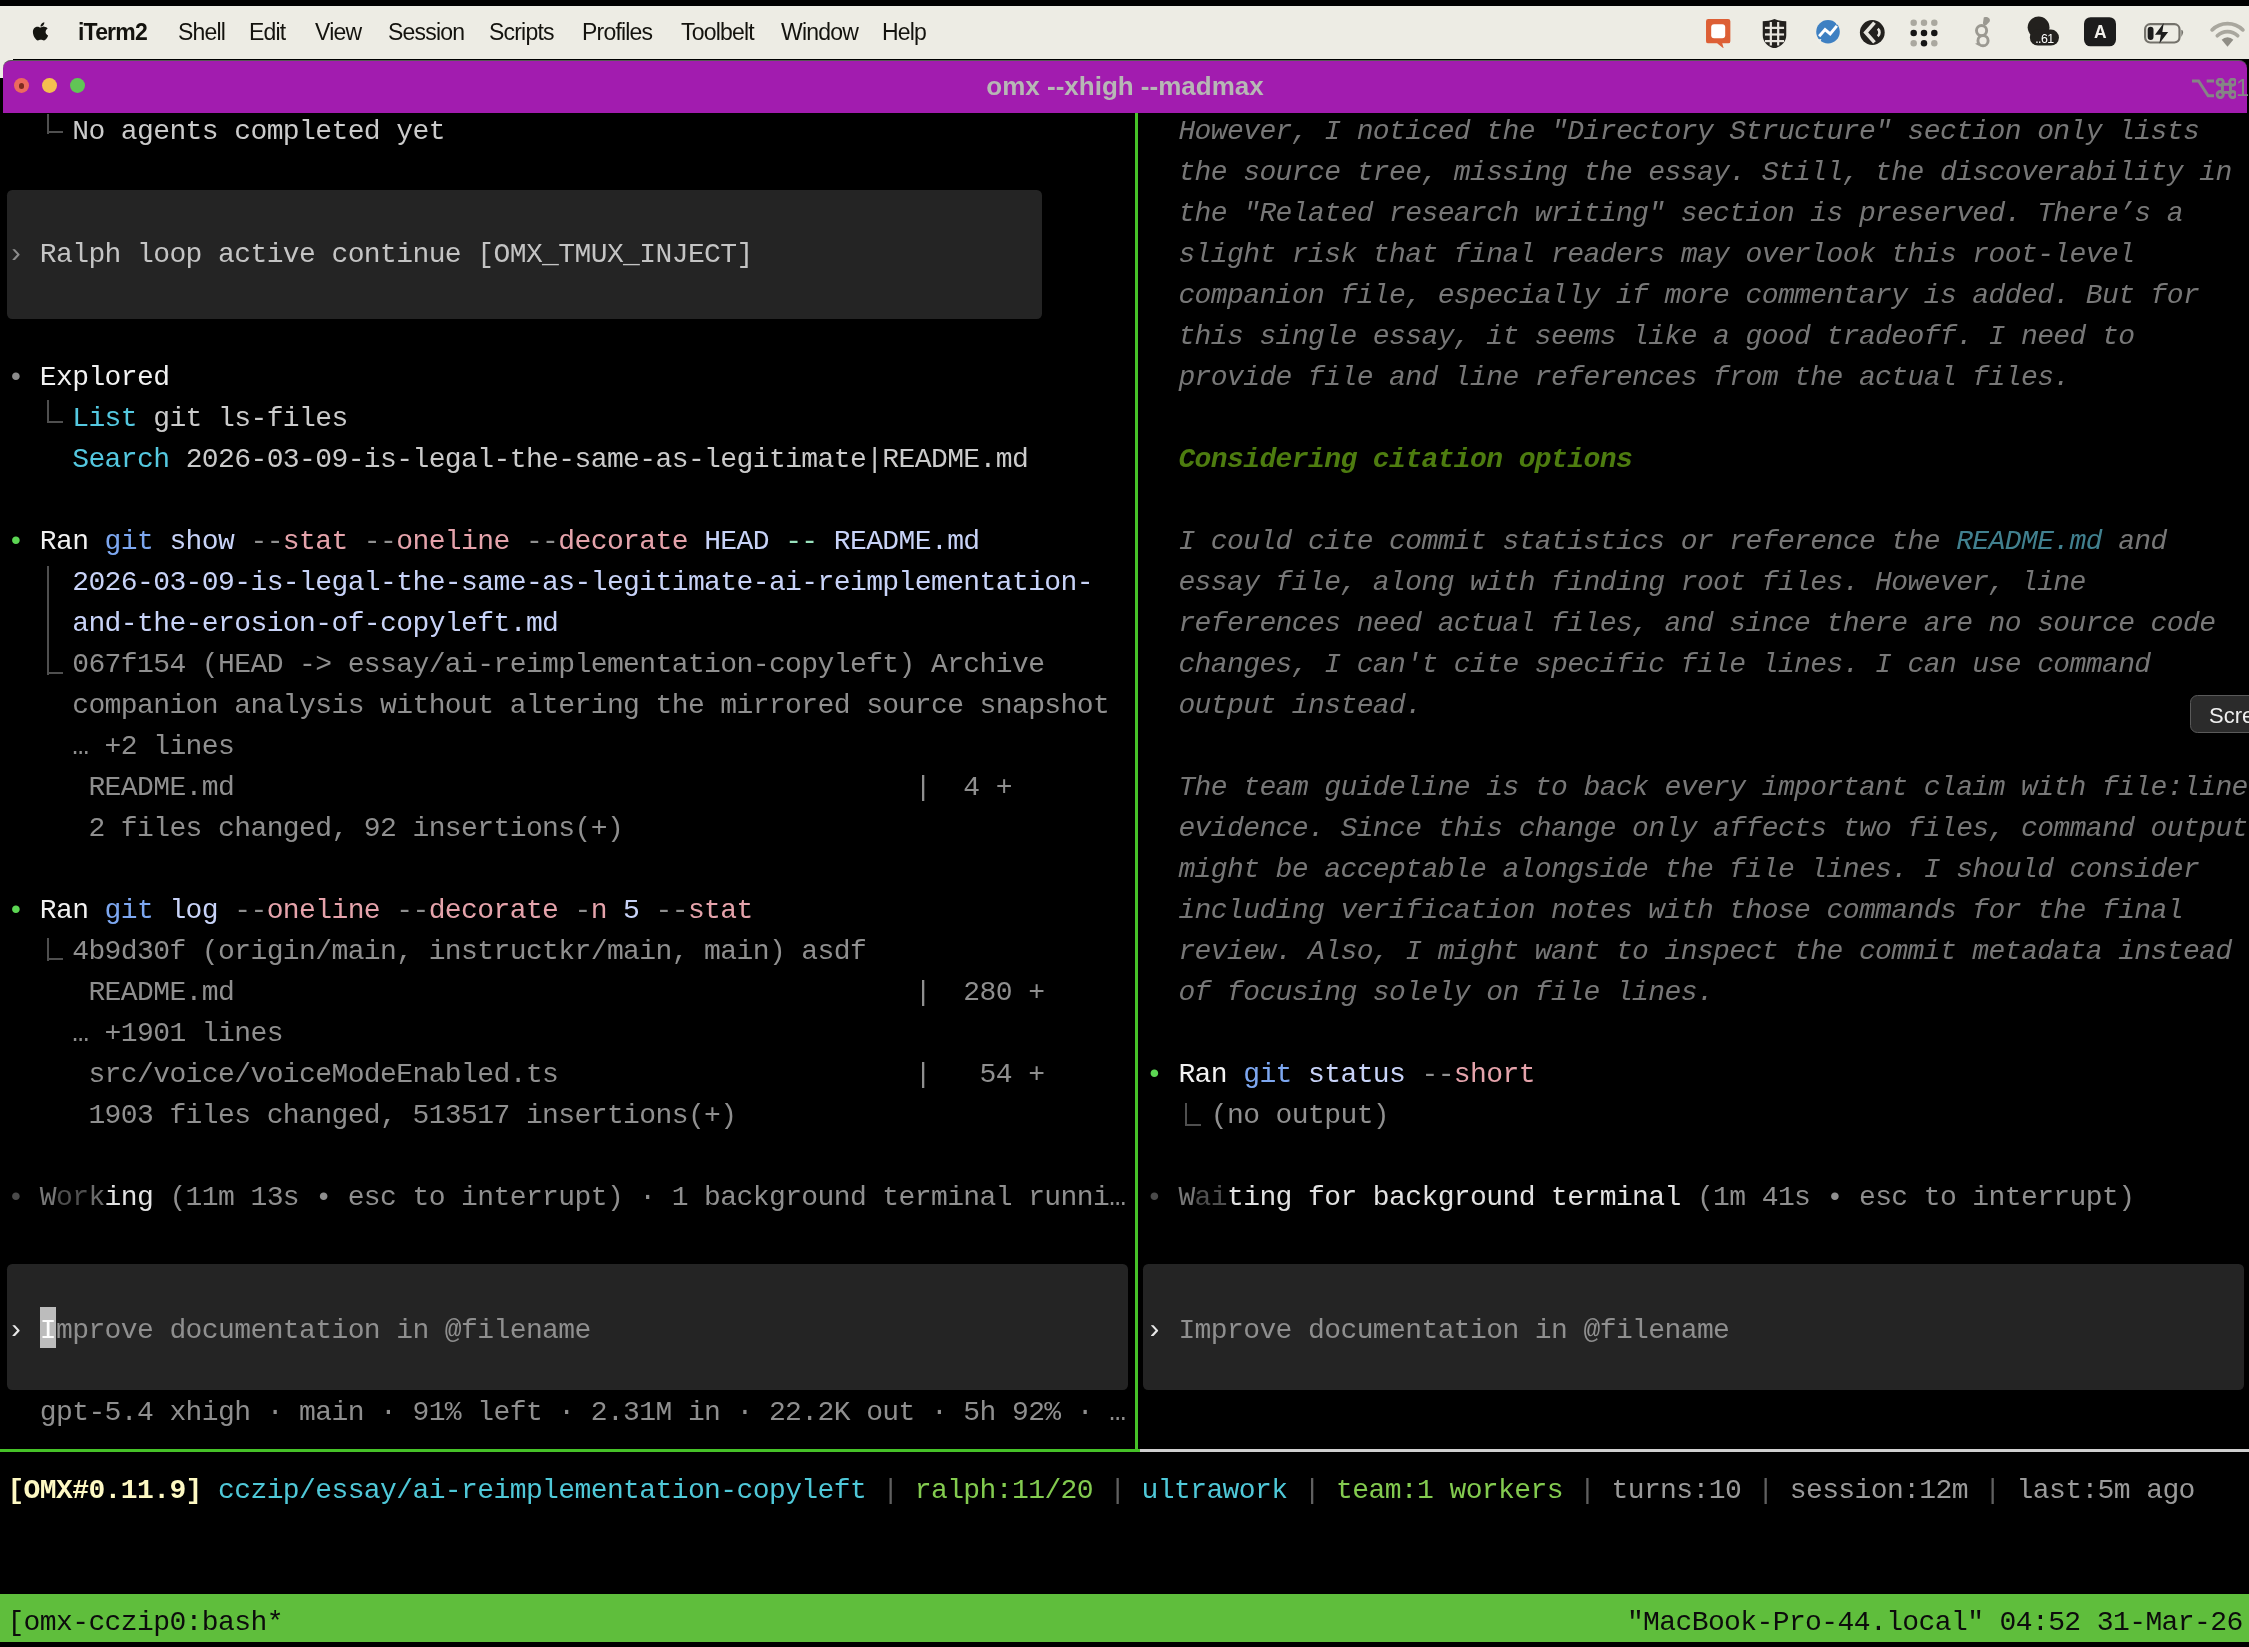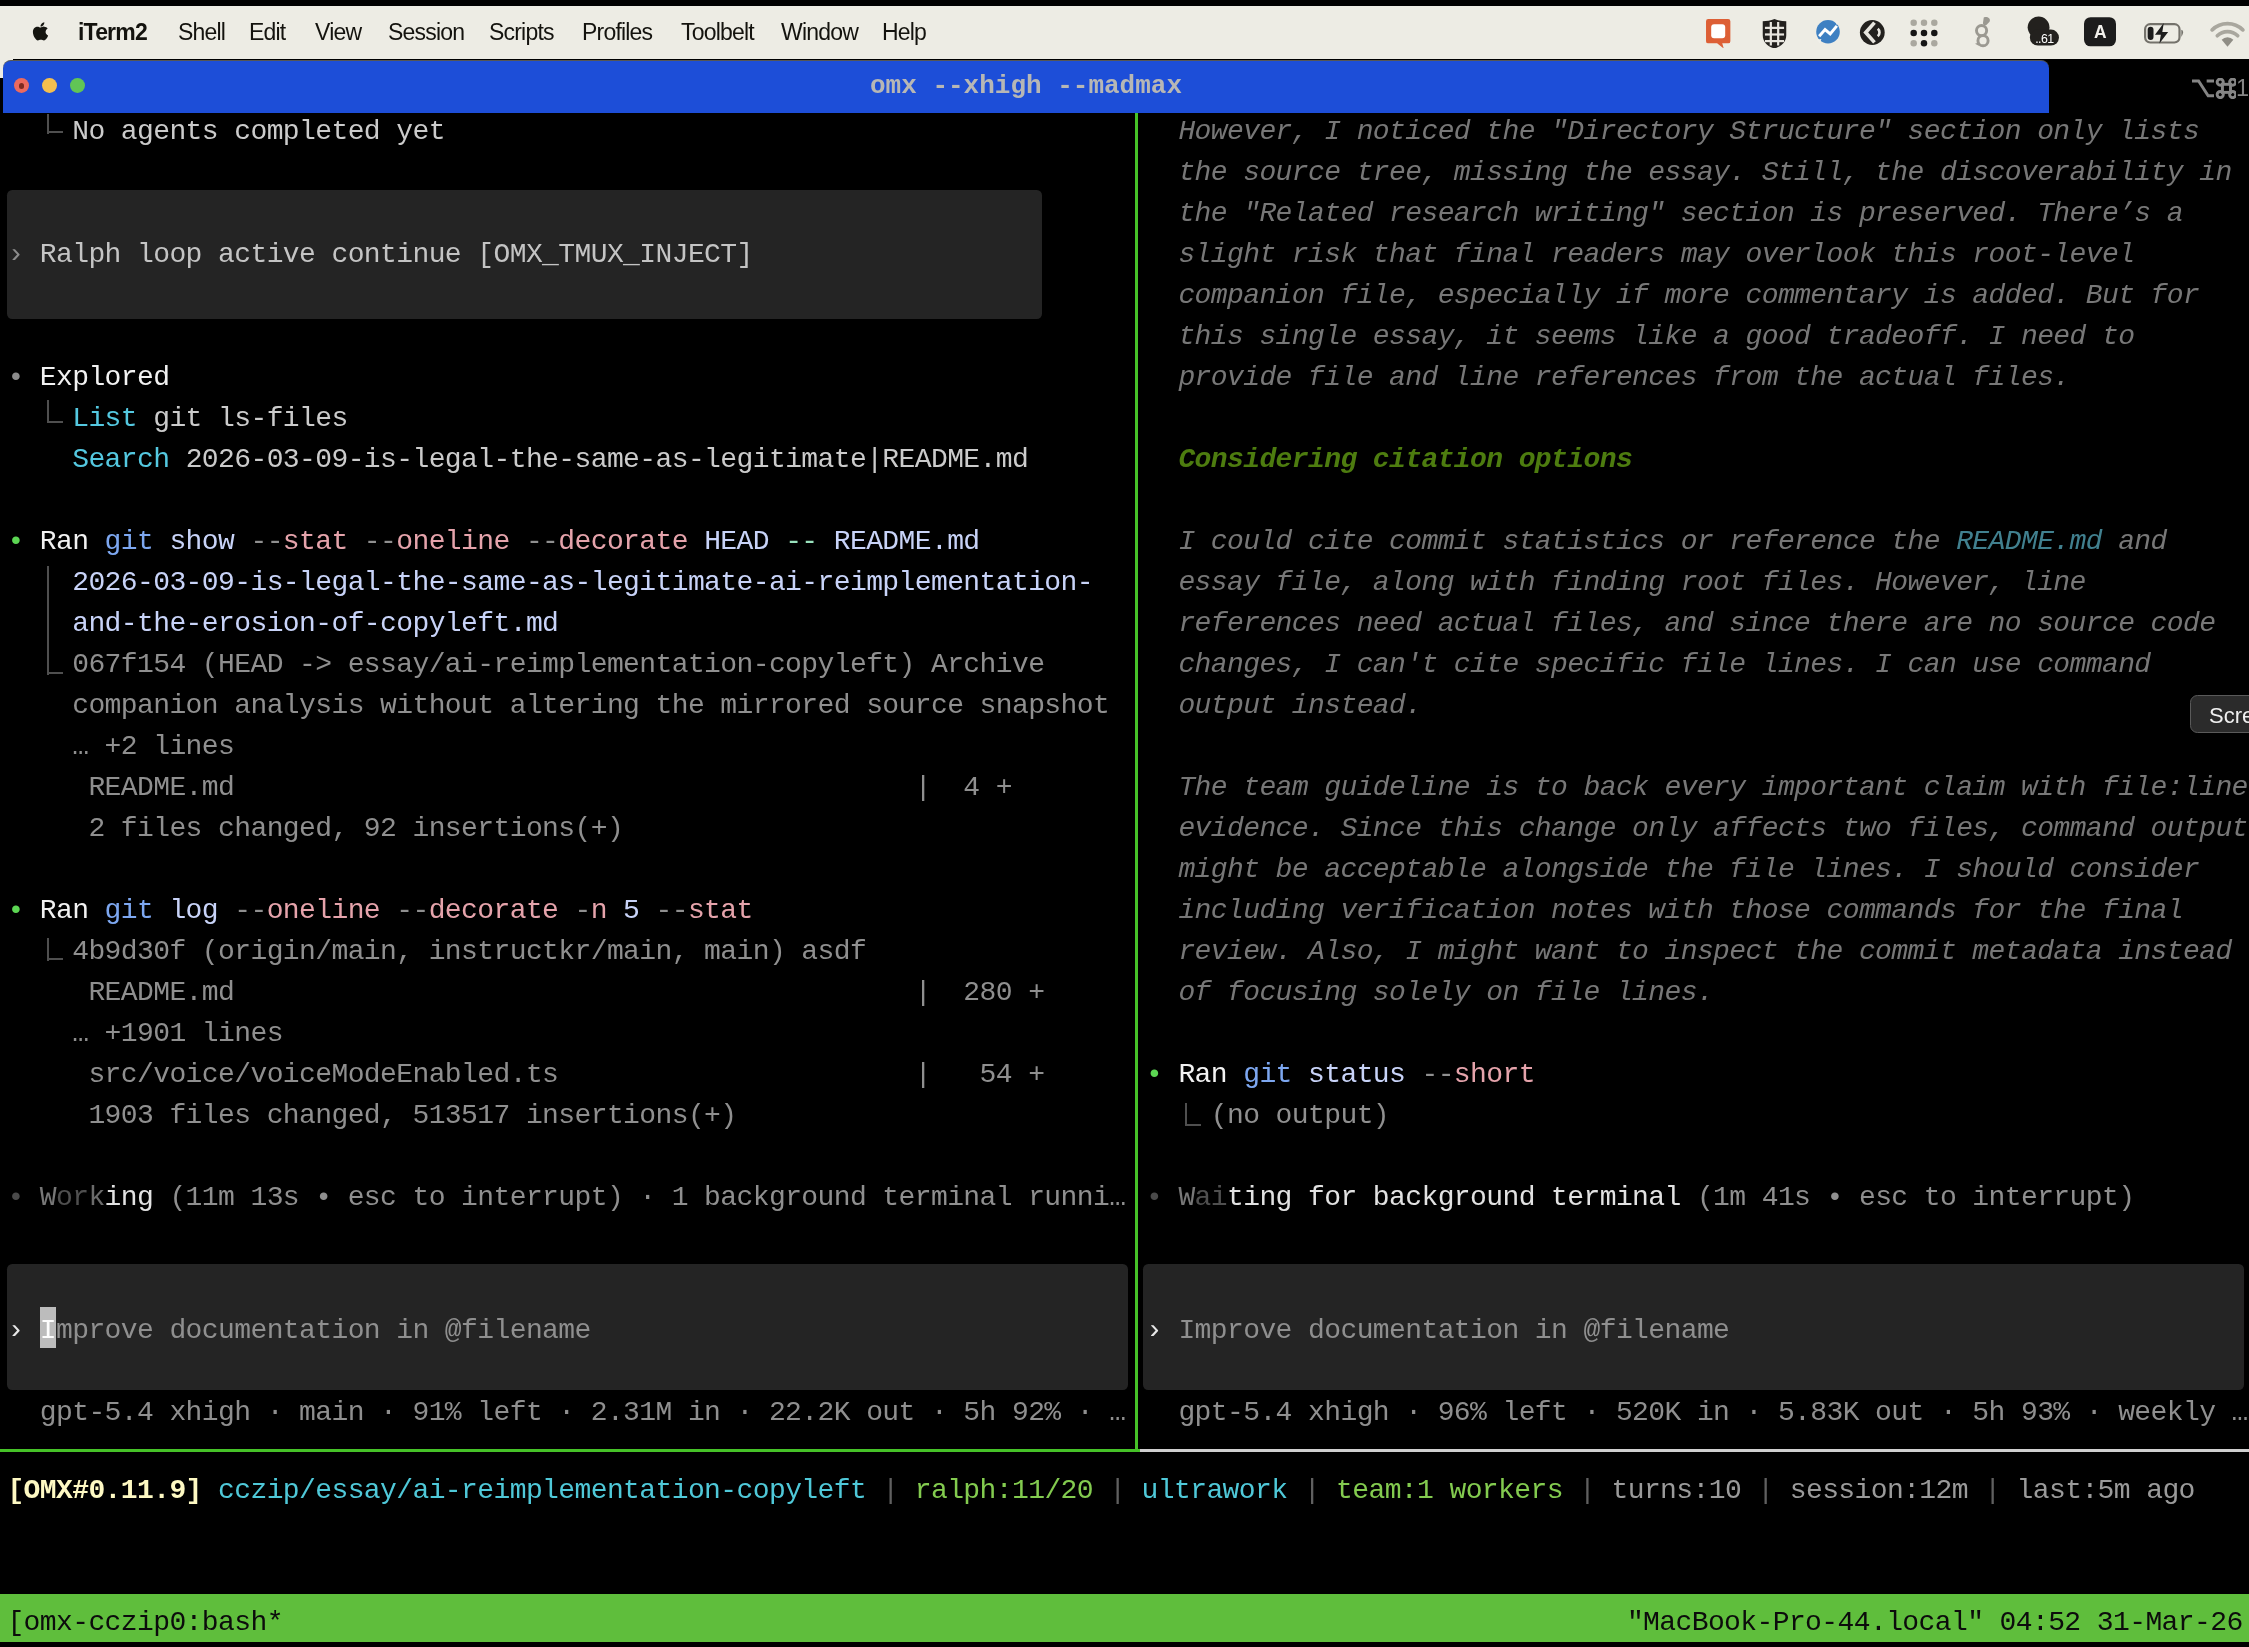--- a/index.html
+++ b/index.html
@@ -4,23 +4,23 @@
 html,body {width:2250px;height:1648px;background:#000;overflow:hidden}
 #scr {position:absolute;left:0;top:6px;width:2250px;height:1648px;background:#000;
   font-family:"Liberation Mono",monospace;-webkit-font-smoothing:antialiased}
 .abs {position:absolute}
 #menubar {position:absolute;left:0;top:0;width:2250px;height:53px;background:#edece4;
   font-family:"Liberation Sans",sans-serif;font-size:23px;letter-spacing:-0.8px;color:#14130e}
 .mitem {position:absolute;top:12.5px}
 .mb {font-weight:700}
 .mi {position:absolute}
 #notch {position:absolute;left:0;top:53px;width:13.3px;height:19px;background:#edece4}
-#titlebar {position:absolute;left:3px;top:54px;width:2046px;height:53px;background:#1d4ed8;
+#titlebar {position:absolute;left:3px;top:54px;width:2244px;height:53px;background:#a21caf;
   border-radius:8px 8px 0 0;border-top:1.1px solid #565654;
-  font-family:Liberation Mono, monospace}
+  font-family:Liberation Sans, sans-serif}
 #title {position:absolute;left:0;right:0;top:10.3px;text-align:center;font-size:26px;font-weight:700;color:#b7b7b5}
 .tl {position:absolute;top:72px;width:14.8px;height:14.8px;border-radius:50%}
 pre {position:absolute;font-family:"Liberation Mono",monospace;font-size:28px;line-height:41px;
   letter-spacing:-0.6px;color:#c9c9c9;margin:0}
 .t {color:#cbcbcb}
 .g {color:#8f8f8f}
 .w {color:#f2f2f2;font-weight:400}
 .rb {color:#c4c4c4}
 .bl {color:#7da7f0}
 .pw {color:#c8d3f8}
@@ -217,21 +217,20 @@
 <span class="gb">•</span> <span class="w">Ran</span> <span class="bl">git</span> <span class="pw">status</span> <span class="g">--</span><span class="pk">short</span>
     <span class="g">(no output)</span>
 
 <span class="db">•</span> <span class="w sh1">W</span><span class="w sh2">ai</span><span class="w sh4">ting for background terminal</span><span class="g"> (1m 41s • esc to interrupt)</span></pre>
 
  <div class="abs" style="left:40px;top:1301px;width:16px;height:41px;background:#bcbcbc"></div>
  <pre style="left:7.4px;top:1304px"><span style="color:#e8e8e8">›</span> <span style="color:#fdfdfd">I</span><span class="g">mprove documentation in @filename</span></pre>
  <pre style="left:1146px;top:1304px"><span style="color:#e8e8e8">›</span> <span class="g">Improve documentation in @filename</span></pre>
 
  <pre style="left:7.4px;top:1386px"><span class="g">  gpt-5.4 xhigh · main · 91% left · 2.31M in · 22.2K out · 5h 92% · …</span></pre>
- <pre style="left:1146px;top:1386px"><span class="g">  gpt-5.4 xhigh · 96% left · 520K in · 5.83K out · 5h 93% · weekly …</span></pre>
 
  <pre style="left:7.4px;top:1464px"><span class="ow">[OMX#0.11.9]</span> <span class="oc">cczip/essay/ai-reimplementation-copyleft</span><span class="op"> | </span><span class="og">ralph:11/20</span><span class="op"> | </span><span class="oc">ultrawork</span><span class="op"> | </span><span class="og">team:1 workers</span><span class="op"> | </span><span class="oy">turns:10</span><span class="op"> | </span><span class="oy">session:12m</span><span class="op"> | </span><span class="oy">last:5m ago</span></pre>
 
  <div class="abs" style="left:0;top:1588px;width:2250px;height:48px;background:#5fbe3c"></div>
  <pre style="left:7.4px;top:1596px;color:#0c0c0c">[omx-cczip0:bash*</pre>
  <pre style="right:7.4px;left:auto;top:1596px;color:#0c0c0c">"MacBook-Pro-44.local" 04:52 31-Mar-26</pre>
 
  <div class="abs" style="left:2190px;top:689px;width:89px;height:38px;background:#2b2b2b;border:1.8px solid #5a5a5a;border-radius:7.4px"></div>
  <div class="abs" style="left:2209px;top:697px;font-family:'Liberation Sans';font-size:22px;color:#f0f0f0">Scre</div>
 </div>

